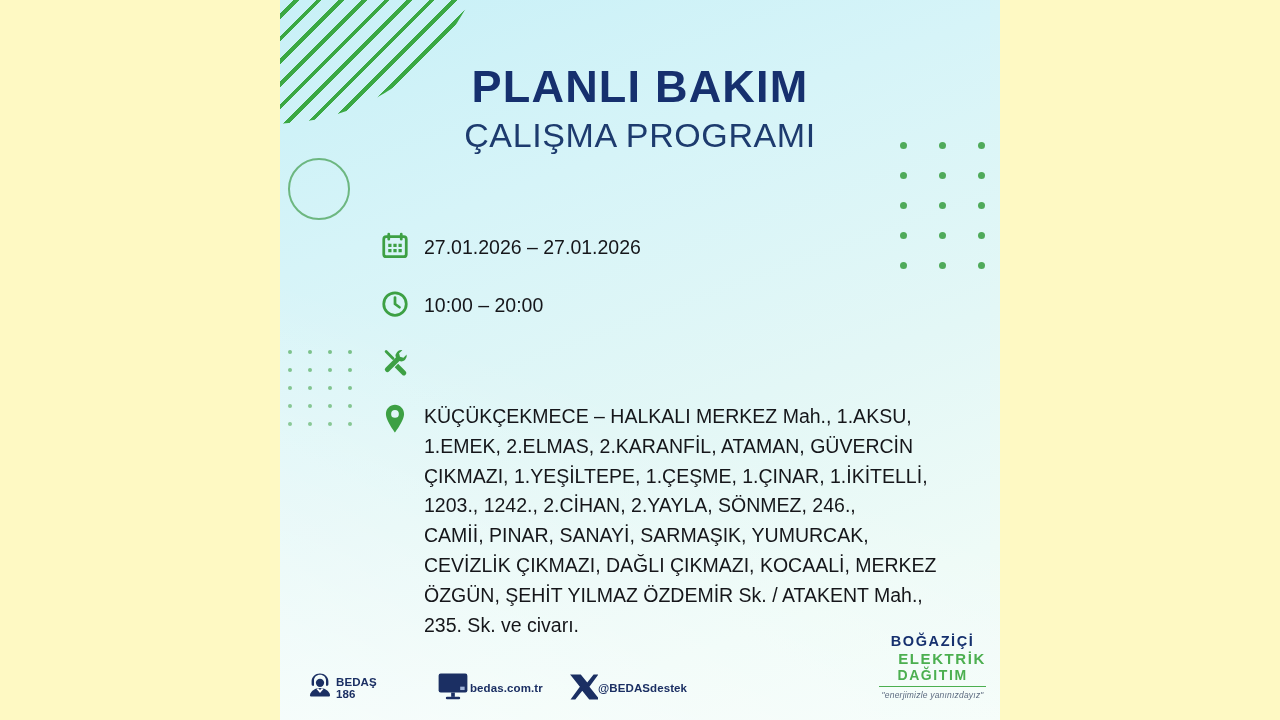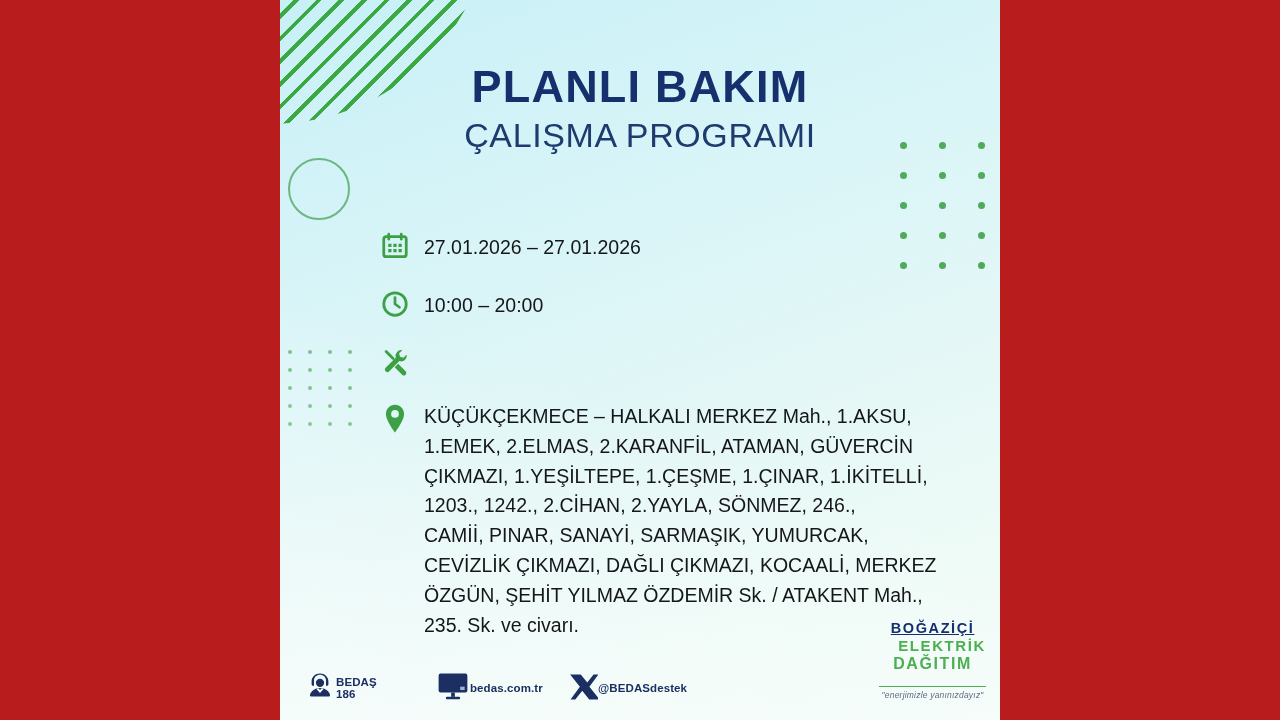--- a/index.html
+++ b/index.html
@@ -1,20 +1,20 @@
 <!DOCTYPE html>
 <html><head>
 <meta charset="utf-8">
 <style>
   html,body{margin:0;padding:0;}
   body{
     width:1280px;height:720px;overflow:hidden;background:#ffffff;
     font-family:"Liberation Sans", sans-serif;
   }
-  .frame{position:relative;width:1280px;height:720px;background:#b91c1c;}
+  .frame{position:relative;width:1280px;height:720px;background:#fef9c3;}
 
   
   .card{
     position:absolute;left:280px;top:0;width:720px;height:720px;
     background:linear-gradient(160deg,#c8f0f7 0%,#d6f4f8 28%,#e3f7f6 58%,#eefbf7 82%,#f3fcf9 100%);
     overflow:hidden;
   }
   .card::after{
     content:"";position:absolute;inset:0;
     background:linear-gradient(200deg,rgba(255,255,255,0) 55%,rgba(255,255,255,.55) 100%);
@@ -66,24 +66,24 @@
   .addr-line{display:block;white-space:nowrap;}
 
   
   .footer{position:absolute;left:0;bottom:18px;width:720px;height:70px;z-index:3;}
   .contacts{position:absolute;left:24px;bottom:0;display:flex;gap:44px;align-items:flex-end;}
   .contact{display:flex;align-items:center;width:88px;}
   .contact .cico{height:34px;display:flex;align-items:flex-end;justify-content:center;}
   .contact .clabel{margin-top:5px;font-size:11.5px;color:#1b2f63;font-weight:bold;letter-spacing:.1px;}
 
   .brand{position:absolute;right:14px;bottom:2px;text-align:center;}
-  .brand .b1{font-size:14.5px;font-weight:bold;letter-spacing:1.6px;color:#16306e;line-height:1.18;text-decoration:underline;}
+  .brand .b1{font-size:14.5px;font-weight:bold;letter-spacing:1.6px;color:#16306e;line-height:1.18;}
   .brand .b2{font-size:15px;font-weight:bold;letter-spacing:1.6px;color:#4caf50;line-height:1.18;margin-left:19px;}
-  .brand .b3{font-size:16px;font-weight:bold;letter-spacing:1.6px;color:#4caf50;line-height:1.18;
-             border-bottom:1.5px solid #4caf50;padding-bottom:12px;}
+  .brand .b3{font-size:14px;font-weight:bold;letter-spacing:1.6px;color:#4caf50;line-height:1.18;
+             border-bottom:1.5px solid #4caf50;padding-bottom:2px;}
   .brand .b4{font-size:8.5px;font-style:italic;color:#5d6b80;margin-top:3px;letter-spacing:.2px;}
 </style>
 </head>
 <body>
 
 <div class="frame">
   <div class="card">
 
     <div class="stripes"></div>
     <div class="ring"></div>

